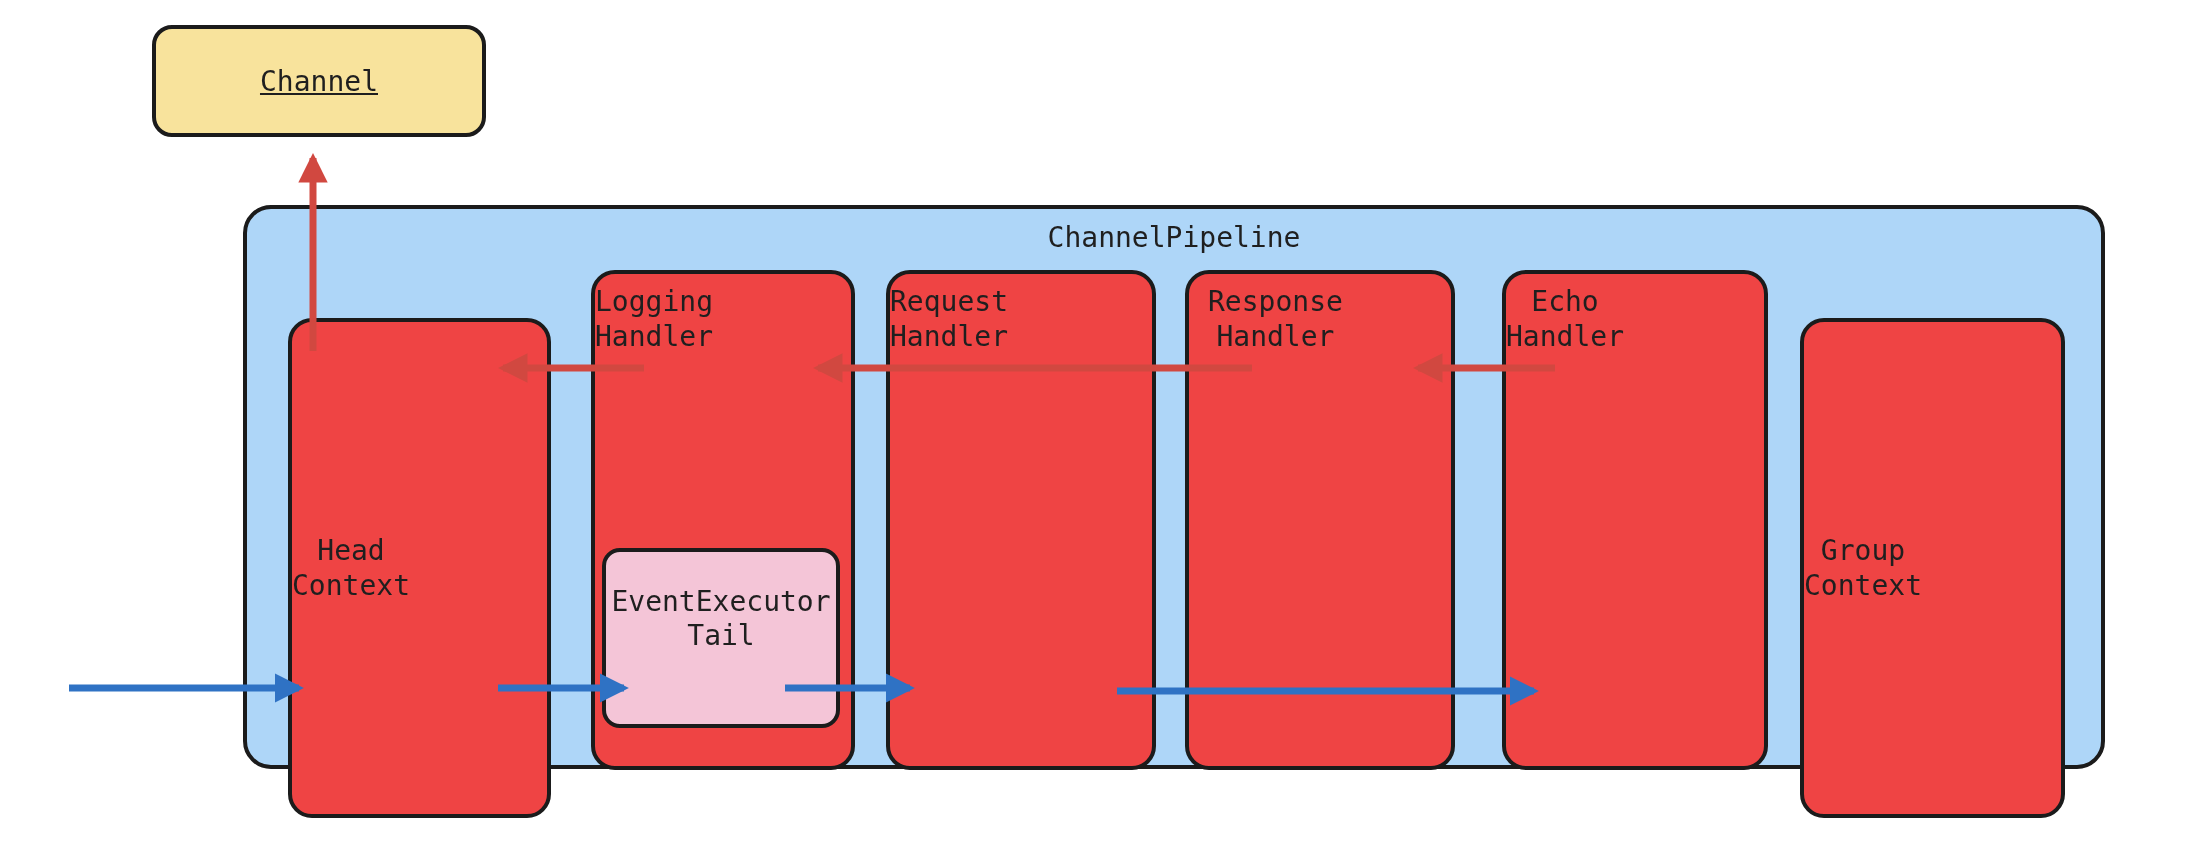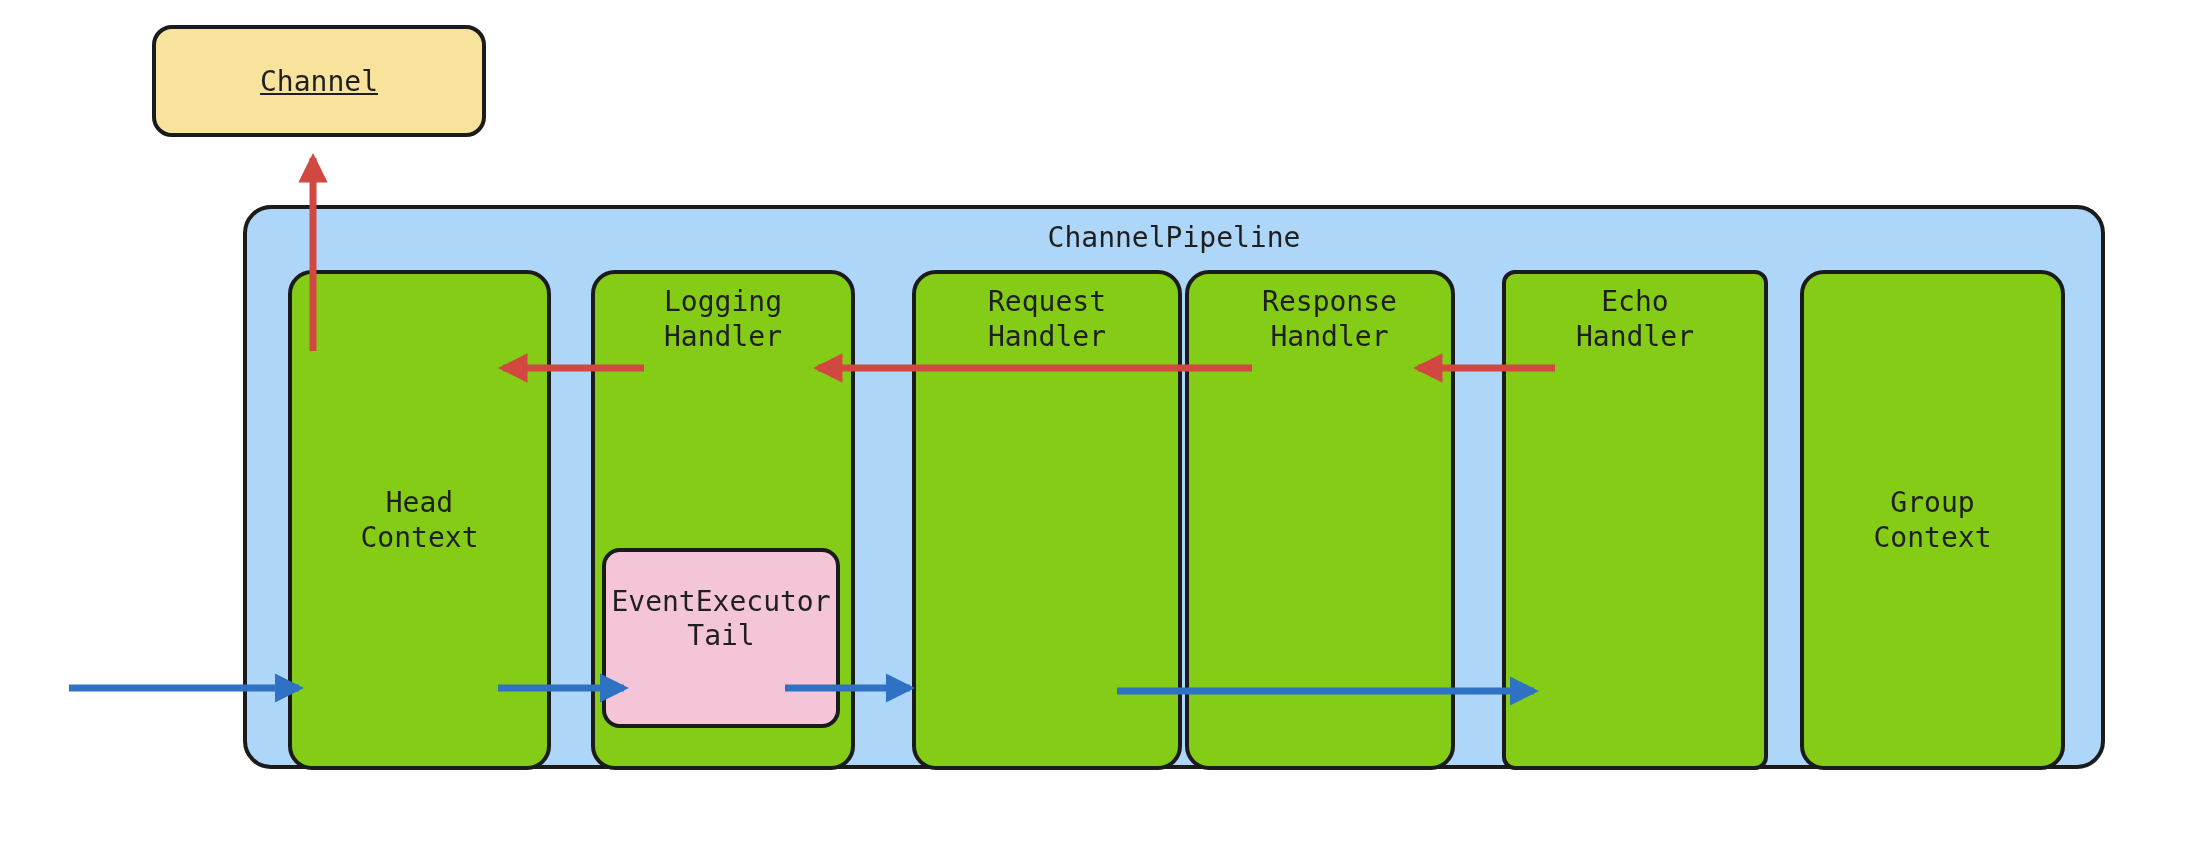--- a/index.html
+++ b/index.html
@@ -43,43 +43,43 @@
     text-align: center;
     font-size: 28px;
     line-height: 34px;
   }
 
   
   .pbox {
     position: absolute;
     top: 61px;
     height: 500px;
-    background: #84cc16;
+    background: #ef4444;
     border: 4px solid #1b1b1b;
     border-radius: 24px;
     box-sizing: border-box;
     display: flex;
     flex-direction: column;
-    align-items: center;
+    align-items: flex-start;
   }
   .pbox.label-top    { justify-content: flex-start; padding-top: 10px; }
-  .pbox.label-middle { justify-content: center; }
+  .pbox.label-middle { justify-content: center; margin-top: 48px; }
   .pbox .label {
     display: flex;
     flex-direction: column;
     align-items: center;
     font-size: 28px;
     line-height: 35px;
     text-align: center;
   }
   .b1 { left: 41px;   width: 263px; }
   .b2 { left: 344px;  width: 264px; }
-  .b3 { left: 665px;  width: 270px; }
+  .b3 { left: 639px;  width: 270px; }
   .b4 { left: 938px;  width: 270px; padding-left: 19px; }
-  .b5 { left: 1255px; width: 266px; border-radius: 13px; }
+  .b5 { left: 1255px; width: 266px; }
   .b6 { left: 1553px; width: 265px; }
 
   
   .executor-box {
     position: absolute;
     left: 7px; top: 274px;
     width: 238px; height: 180px;
     background: #f4c5d7;
     border: 4px solid #1b1b1b;
     border-radius: 18px;

